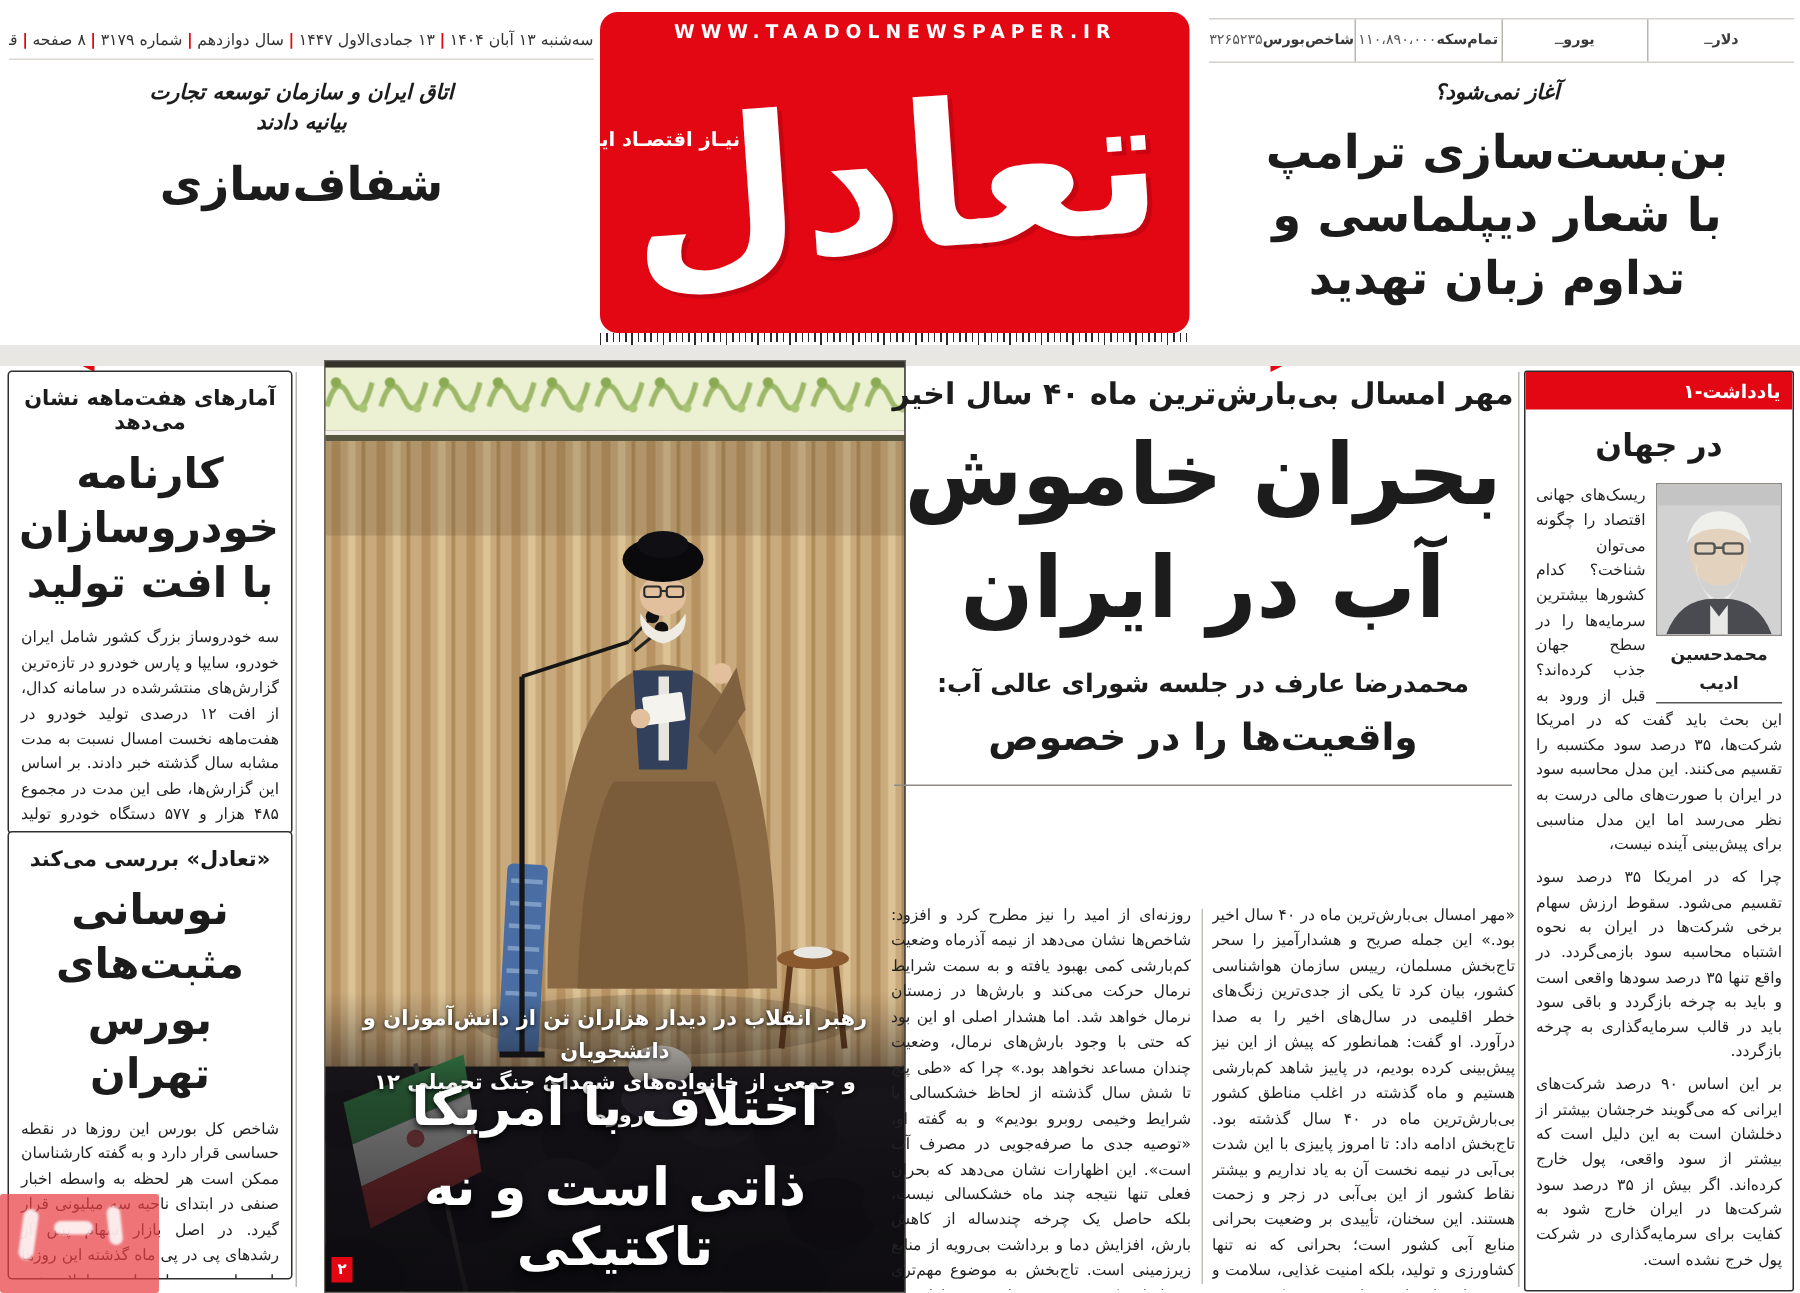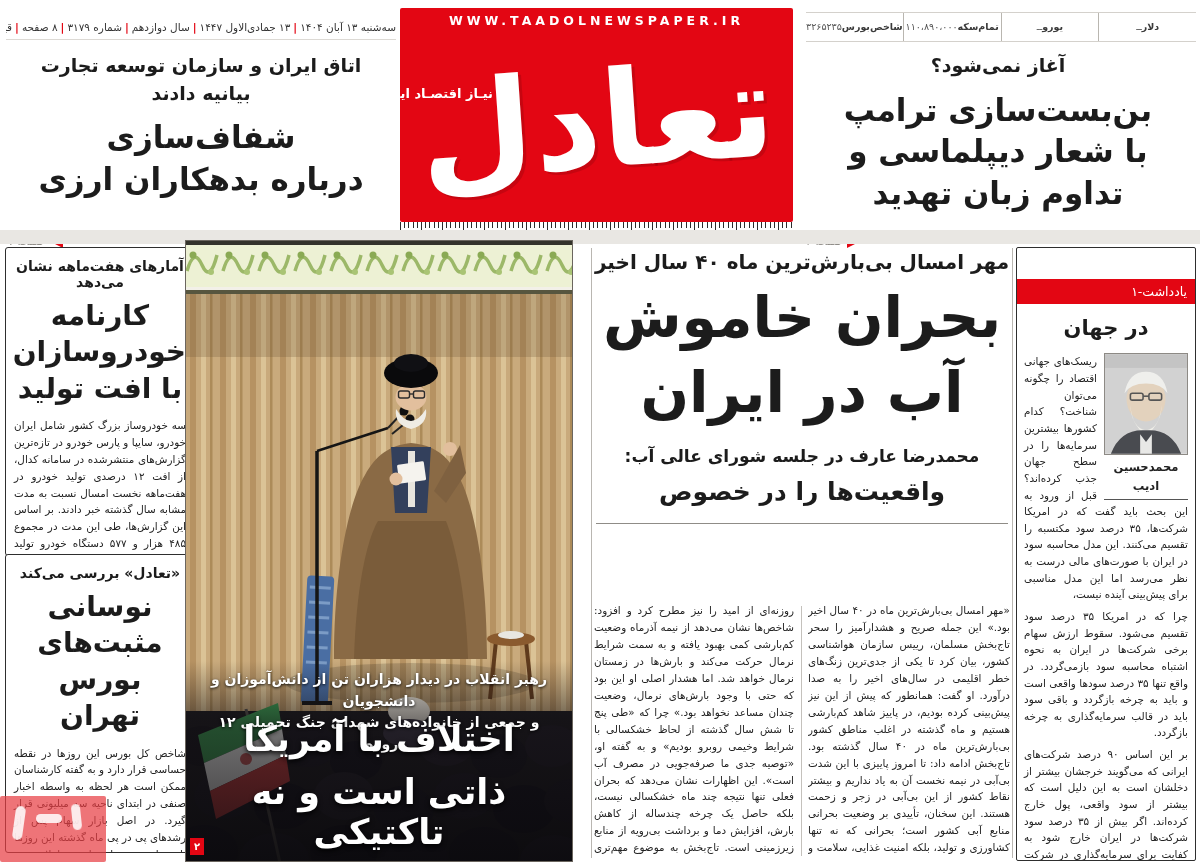--- a/index.html
+++ b/index.html
@@ -37,21 +37,21 @@
     font-size:9.5px; color:#3a3a3a;
   }
   .market-cell { flex:1; display:flex; flex-direction:row; align-items:center; justify-content:center; line-height:1.25; }
   .market-cell:not(:last-child){ border-left:1px solid #b9b6b0; }
   .market-label { font-weight:700; }
   .market-value { color:#555; }
 
   .masthead {
     left:400px; top:8px; width:393px; height:214px;
     background:var(--red);
-    border-radius:2px;
+    border-radius:12px;
     overflow:hidden;
   }
   .masthead-url {
     position:absolute; top:5px; left:0; width:100%;
     text-align:center;
     color:#fff; font-size:12.5px; font-weight:700; letter-spacing:4px;
     direction:ltr;
   }
   .masthead-logo {
     position:absolute; top:18px; left:0; width:100%; height:190px;
@@ -71,21 +71,21 @@
       repeating-linear-gradient(90deg,#2b2b2b 0 1px,transparent 1px 21px),
       repeating-linear-gradient(90deg,#2b2b2b 0 1px,transparent 1px 4.2px);
     background-size:100% 11px, 100% 6px;
     background-repeat:no-repeat;
   }
 
   
   .top-story { top:52px; height:168px; text-align:center; }
   .ts-left  { left:8px;  width:386px; }
   .ts-right { left:802px; width:392px; }
-  .ts-kicker { font-size:19px; font-weight:700; line-height:1.45; }
+  .ts-kicker { font-size:14px; font-weight:700; line-height:1.45;font-style:italic; }
   .ts-title  { font-size:31px; font-weight:700; line-height:1.35; margin-top:10px; letter-spacing:-0.5px; }
   .pmarker {
     position:absolute; bottom:-28px;
     display:flex; align-items:center; gap:5px;
     font-size:10.5px; color:#8f8c87;
   }
   .pm-left  { left:0; }
   .pm-right { left:4px; }
   .tri { width:0; height:0; border-top:7px solid transparent; border-bottom:7px solid transparent; }
   .tri-left  { border-right:14px solid var(--red); }
@@ -104,21 +104,21 @@
     background:#fff; overflow:hidden;
   }
   .sb1 { top:247px; height:309px; }
   .sb2 { top:554px; height:299px; }
   .sb-kicker { font-size:14px; font-weight:700; }
   .sb-title  { font-size:28px; font-weight:800; line-height:1.3; margin-top:8px; letter-spacing:-0.5px; }
   .sb-body   { font-size:10.4px; line-height:1.62; text-align:justify; margin-top:10px; color:#222; }
 
   
   .photo {
-    left:185px; top:240px; width:388px; height:622px;
+    left:216px; top:240px; width:388px; height:622px;
     border:1px solid #6b665f; overflow:hidden; background:#1c1a1d;
   }
   .photo svg { display:block; }
   .ph-cap-kicker {
     position:absolute; left:0; top:428px; width:100%;
     color:#fff; font-size:14px; font-weight:700; line-height:1.55;
     text-align:center; padding:0 14px;
     text-shadow:0 1px 3px rgba(0,0,0,.9);
   }
   .ph-title-1, .ph-title-2 {
@@ -152,22 +152,22 @@
   .lead-colrule { position:absolute; left:207px; top:4px; width:1px; height:250px; background:#c4c1bc; }
 
   
   .note {
     left:1016px; top:247px; width:180px; height:614px;
     border:1.5px solid #2e2e2e; border-radius:2px;
     overflow:hidden; background:#fff;
   }
   .note-header {
     height:25px; background:var(--red); color:#fff;
-    font-size:12.5px; font-weight:400; line-height:25px;
-    padding:0 8px; text-align:right;margin-top:31px;
+    font-size:12.5px; font-weight:700; line-height:25px;
+    padding:0 8px; text-align:right;
   }
   .note-title { text-align:center; font-size:21px; font-weight:800; line-height:1.4; margin:10px 4px 6px; }
   .note-body { padding:4px 7px 6px; font-size:10.4px; line-height:1.6; text-align:justify; color:#222; }
   .note-body p { margin-bottom:5px; }
   .author { float:right; width:84px; margin-left:7px; margin-bottom:2px; text-align:center; }
   .author-photo { width:84px; height:102px; border:1px solid #8d8a85; display:block; }
   .author-name { font-size:11.5px; font-weight:700; padding:3px 0 4px; border-bottom:1px solid #555; }
 
   
   .stamp {
@@ -224,21 +224,20 @@
 </div>
 <div class="abs ruler"></div>
 
 <div class="abs top-story ts-left">
   <div class="ts-kicker">
     <div>اتاق ایران و سازمان توسعه تجارت</div>
     <div>بیانیه دادند</div>
   </div>
   <div class="ts-title">
     <div>شفاف‌سازی</div>
-    <div>درباره بدهکاران ارزی</div>
   </div>
   <div class="pmarker pm-left">
     <span class="tri tri-left"></span>
     <span>صفحه ۷</span>
   </div>
 </div>
 
 <div class="abs top-story ts-right">
   <div class="ts-kicker">
     <div>آغاز نمی‌شود؟</div>

